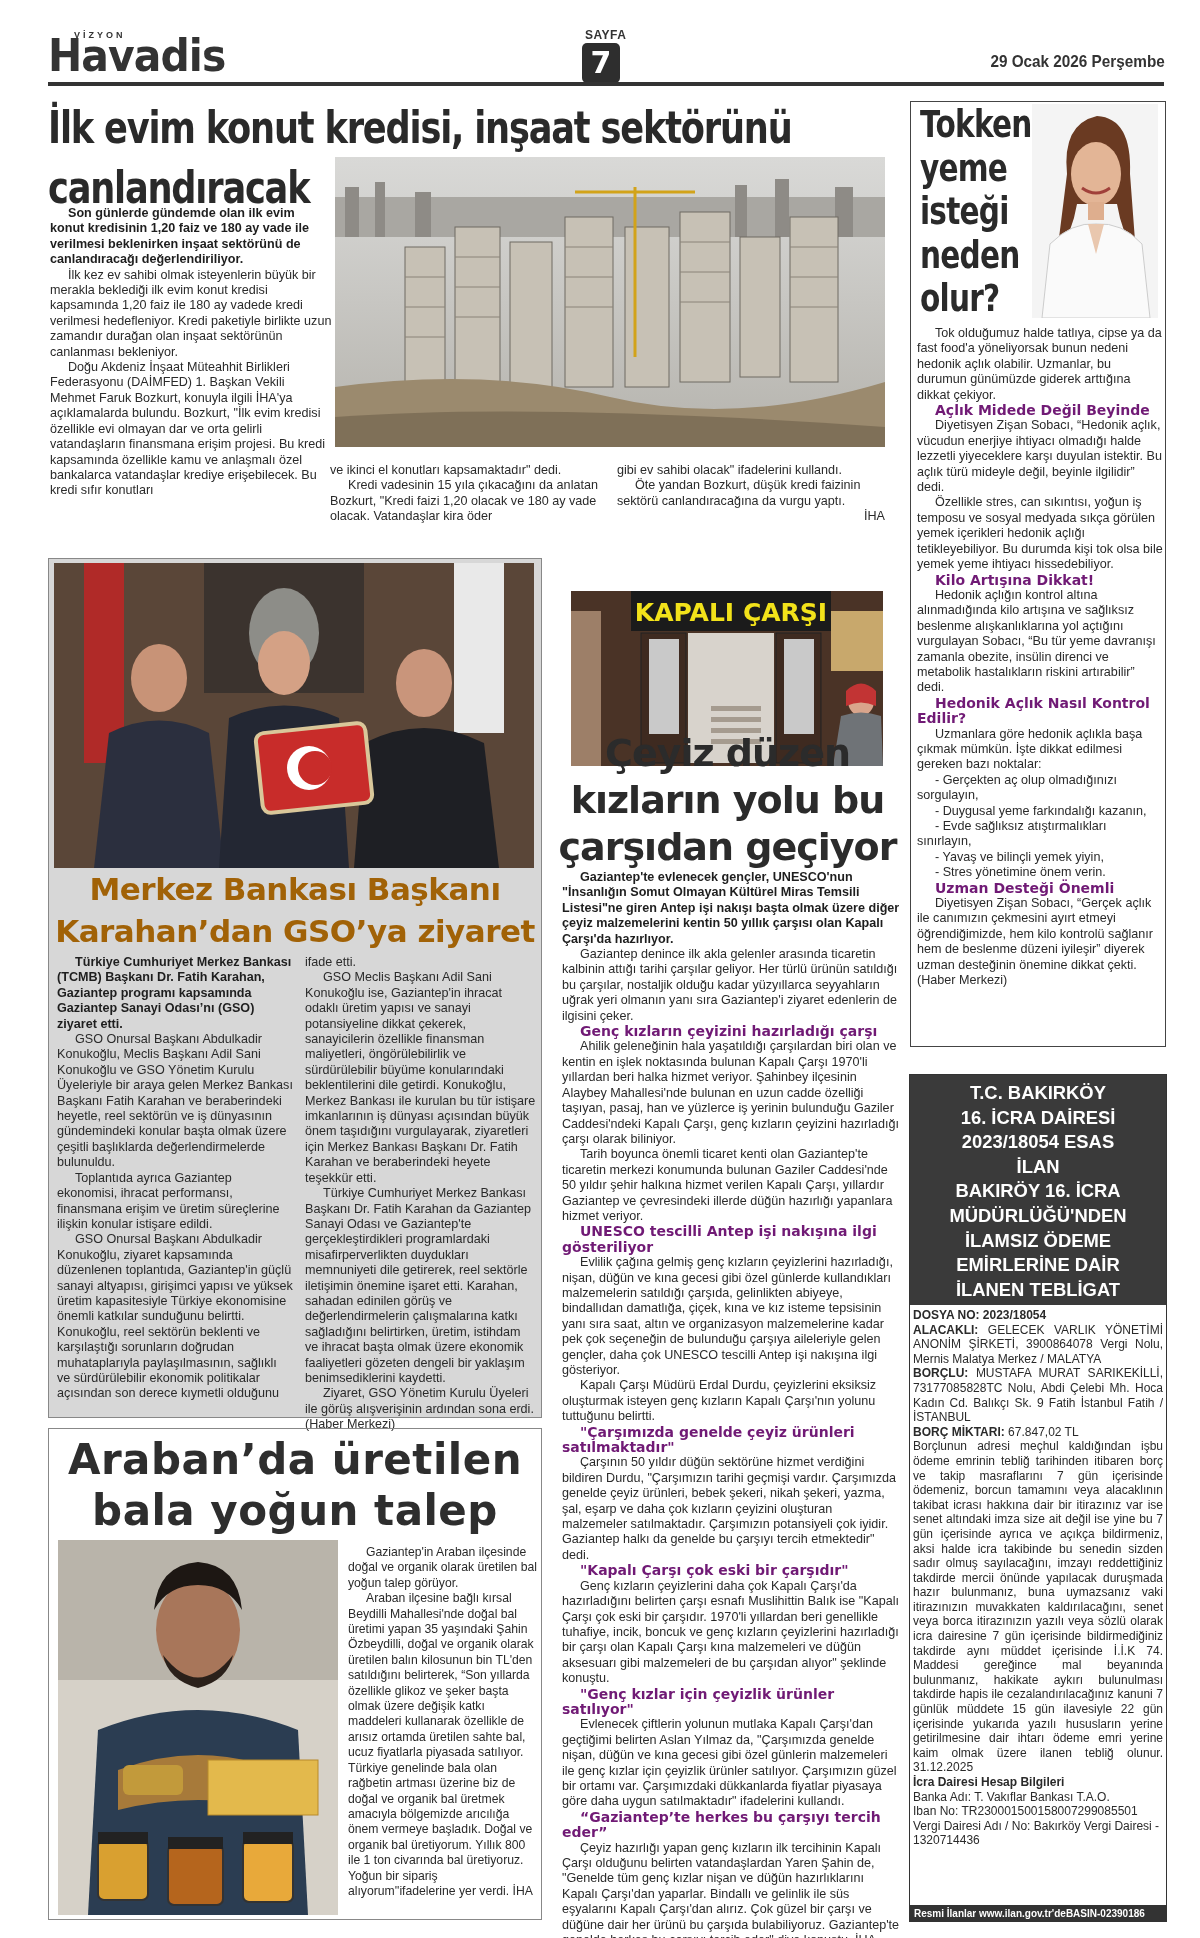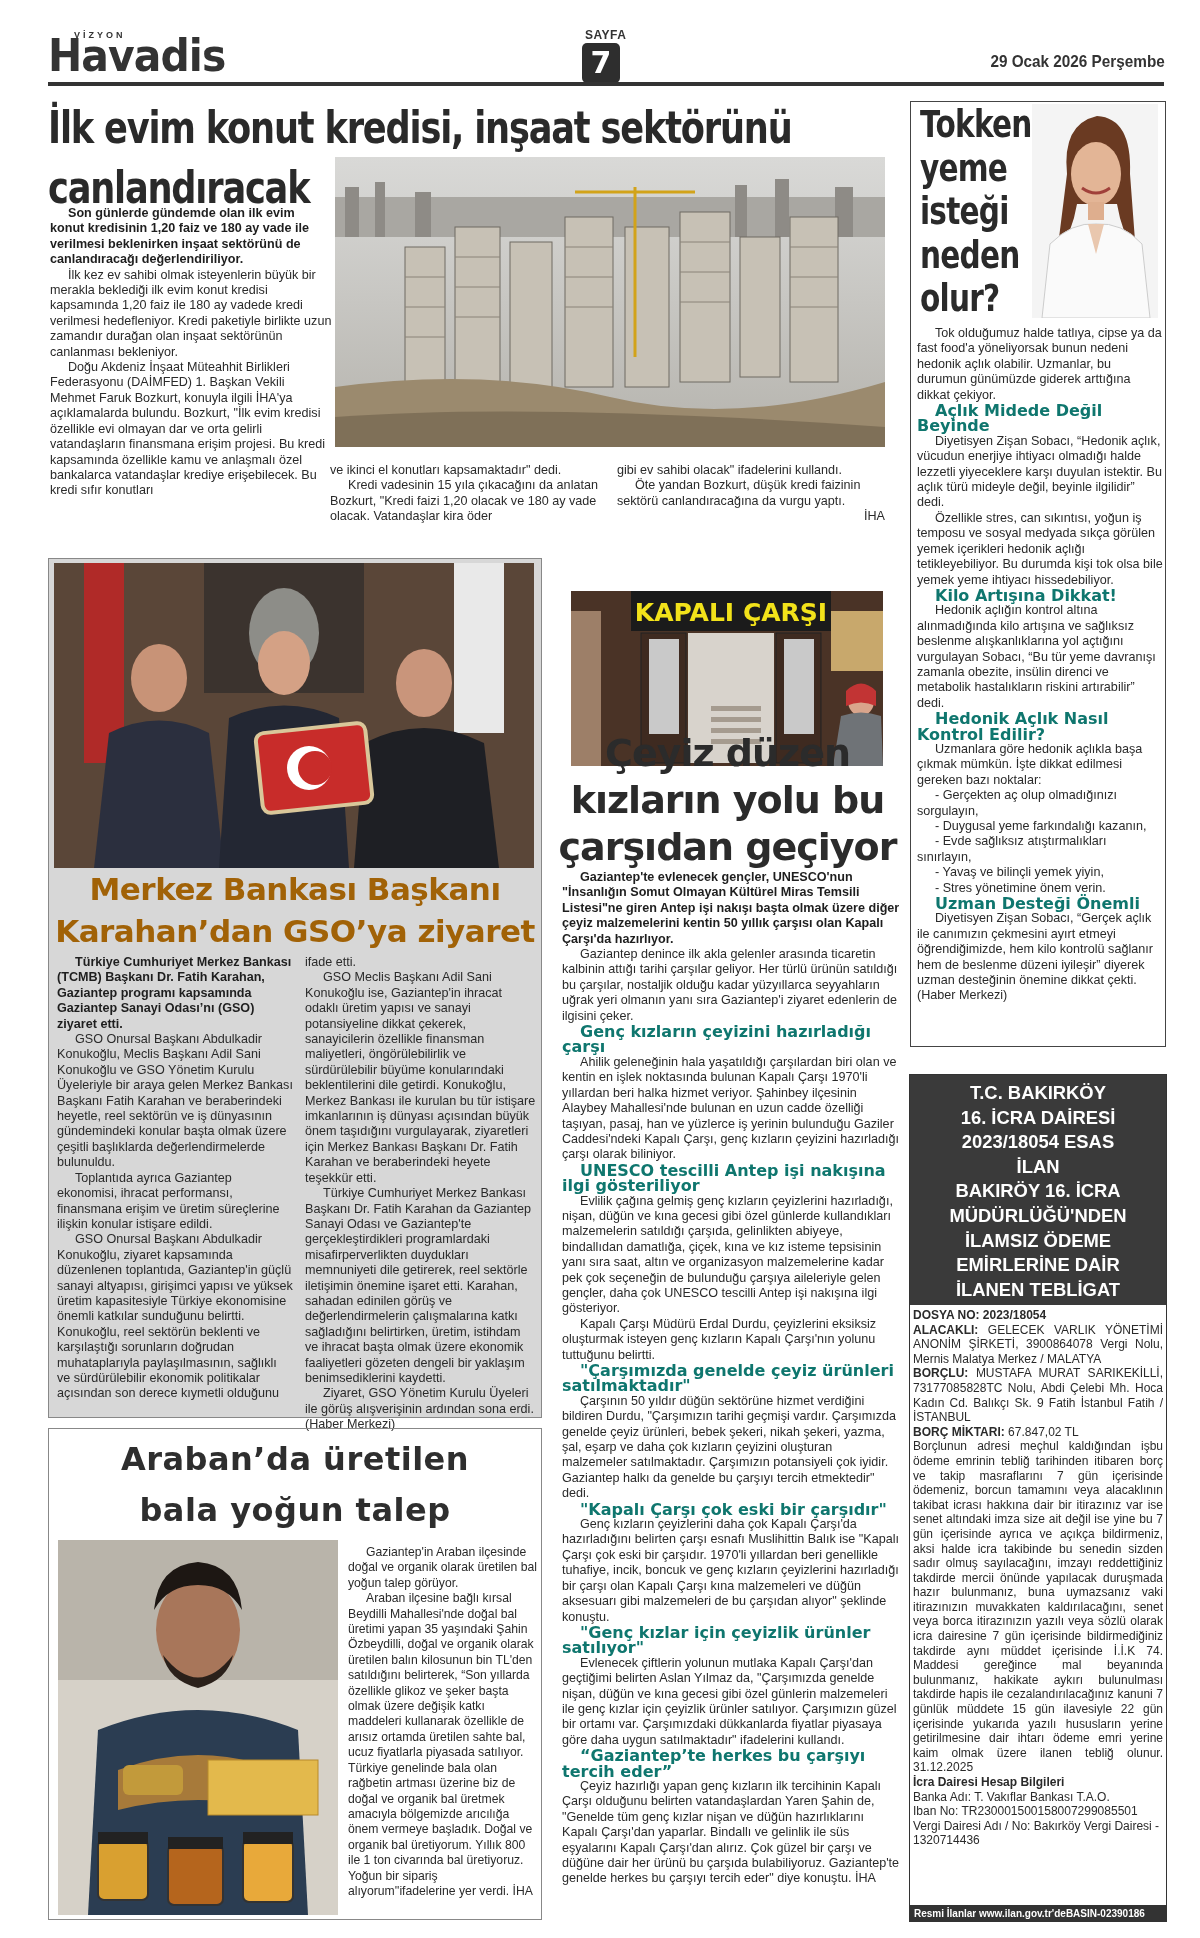--- a/index.html
+++ b/index.html
@@ -2,21 +2,21 @@
 <html><head>
 <meta charset="utf-8">
 <style>
   * { box-sizing: border-box; margin: 0; padding: 0; }
   html, body { width: 1200px; height: 1938px; background: #fff; overflow: hidden; }
   body { position: relative; font-family: "Liberation Sans", sans-serif; color: #222; }
   .abs { position: absolute; }
   .body-text { font-size: 12.6px; line-height: 15.4px; color: #2a2a2a; text-align: left; }
   .body-text p { text-indent: 18px; }
   .body-text p.lead { font-weight: bold; text-indent: 18px; color: #1e1e1e; }
-  .body-text p.sub { font-weight: bold; font-family: "DejaVu Sans", sans-serif; font-size: 16px; text-indent: 18px; color:#0f766e; }
+  .body-text p.sub { font-weight: bold; font-family: "DejaVu Sans", sans-serif; font-size: 14px; text-indent: 18px; color:#701a75; }
   .body-text p.noindent { text-indent: 0; }
   #logo-top { left: 74px; top: 30px; font-size: 9px; letter-spacing: 3px; color:#333; font-weight: bold; }
   #logo-main { left: 48px; top: 30px; font-size: 44px; font-family: "DejaVu Sans", sans-serif; font-weight: bold; color: #333; letter-spacing: -1px; transform: scaleX(0.93); transform-origin: left; }
   #page-label { left: 585px; top: 28px; font-size: 12px; font-weight: bold; letter-spacing: 0.5px; color: #333; }
   #page-badge { left: 582px; top: 43px; width: 38px; height: 40px; background: #2e2e2e; border-radius: 5px; color: #fff; font-size: 30px; font-weight: bold; text-align: center; line-height: 40px; font-family: "DejaVu Sans", sans-serif; }
   #date { right: 35px; top: 52px; font-size: 17px; font-weight: bold; color: #333; transform: scaleX(0.9); transform-origin: right; }
   #mast-rule { left: 48px; top: 82px; width: 1116px; height: 4px; background: #333; }
 
   
   #a1-headline { left: 48px; top: 98px; width: 840px; font-size: 44px; line-height: 60px; color: #2a2a2a; font-family: "DejaVu Sans", sans-serif; font-weight: bold; letter-spacing: -1.5px; transform: scaleX(0.8); transform-origin: left top; white-space: nowrap; }
@@ -49,21 +49,21 @@
   
   #legal-box { left: 909px; top: 1074px; width: 258px; height: 848px; border: 1.5px solid #333; }
   #legal-head { left: 910px; top: 1075px; width: 256px; height: 230px; background: #3a3a3a; color: #fff; text-align: center; font-size: 18.4px; line-height: 24.6px; font-weight: bold; padding-top: 6px; }
   #legal-body { left: 913px; top: 1308px; width: 250px; font-size: 12px; line-height: 14.6px; text-align: justify; }
   #legal-body p { text-indent: 0; }
   #legal-body b { font-weight: bold; }
   #legal-foot { left: 910px; top: 1905px; width: 256px; height: 17px; background: #333; color: #fff; font-size: 10px; font-weight: bold; display: flex; align-items: center; padding: 0 4px; }
 
   
   #ar-box { left: 48px; top: 1428px; width: 494px; height: 492px; border: 1.5px solid #888; }
-  #ar-headline { left: 52px; top: 1434px; width: 486px; text-align: center; font-size: 32px; line-height: 51px; color: #2e2e2e; font-family: "DejaVu Sans", sans-serif; font-weight: bold; letter-spacing: 0.5px; }
+  #ar-headline { left: 52px; top: 1434px; width: 486px; text-align: center; font-size: 42px; line-height: 51px; color: #2e2e2e; font-family: "DejaVu Sans", sans-serif; font-weight: bold; letter-spacing: 0.5px; }
   #ar-photo { left: 58px; top: 1540px; width: 280px; height: 375px; overflow: hidden; background: #cfc7bb; }
   #ar-text { left: 348px; top: 1545px; width: 190px; font-size: 12.2px; line-height: 15.4px; }
 
   svg { display: block; }
 </style>
 </head>
 <body>
 
 <div class="abs" id="logo-main">Havadis</div>
 <div class="abs" id="logo-top">VİZYON</div>
@@ -243,20 +243,21 @@
 <div class="abs" id="kc-headline">
   <div>Çeyiz düzen</div>
   <div>kızların yolu bu</div>
   <div>çarşıdan geçiyor</div>
 </div>
 <div class="abs body-text" id="kc-text">
   <p class="lead">Gaziantep'te evlenecek gençler, UNESCO'nun "İnsanlığın Somut Olmayan Kültürel Miras Temsili Listesi"ne giren Antep işi nakışı başta olmak üzere diğer çeyiz malzemelerini kentin 50 yıllık çarşısı olan Kapalı Çarşı'da hazırlıyor.</p>
   <p>Gaziantep denince ilk akla gelenler arasında ticaretin kalbinin attığı tarihi çarşılar geliyor. Her türlü ürünün satıldığı bu çarşılar, nostaljik olduğu kadar yüzyıllarca seyyahların uğrak yeri olmanın yanı sıra Gaziantep'i ziyaret edenlerin de ilgisini çeker.</p>
   <p class="sub">Genç kızların çeyizini hazırladığı çarşı</p>
   <p>Ahilik geleneğinin hala yaşatıldığı çarşılardan biri olan ve kentin en işlek noktasında bulunan Kapalı Çarşı 1970'li yıllardan beri halka hizmet veriyor. Şahinbey ilçesinin Alaybey Mahallesi'nde bulunan en uzun cadde özelliği taşıyan, pasaj, han ve yüzlerce iş yerinin bulunduğu Gaziler Caddesi'ndeki Kapalı Çarşı, genç kızların çeyizini hazırladığı çarşı olarak biliniyor.</p>
+  <p>Tarih boyunca önemli ticaret kenti olan Gaziantep'te ticaretin merkezi konumunda bulunan Gaziler Caddesi'nde 50 yıldır şehir halkına hizmet verilen Kapalı Çarşı, yıllardır Gaziantep ve çevresindeki illerde düğün hazırlığı yapanlara hizmet veriyor.</p>
   <p class="sub">UNESCO tescilli Antep işi nakışına ilgi gösteriliyor</p>
   <p>Evlilik çağına gelmiş genç kızların çeyizlerini hazırladığı, nişan, düğün ve kına gecesi gibi özel günlerde kullandıkları malzemelerin satıldığı çarşıda, gelinlikten abiyeye, bindallıdan damatlığa, çiçek, kına ve kız isteme tepsisinin yanı sıra saat, altın ve organizasyon malzemelerine kadar pek çok seçeneğin de bulunduğu çarşıya aileleriyle gelen gençler, daha çok UNESCO tescilli Antep işi nakışına ilgi gösteriyor.</p>
   <p>Kapalı Çarşı Müdürü Erdal Durdu, çeyizlerini eksiksiz oluşturmak isteyen genç kızların Kapalı Çarşı'nın yolunu tuttuğunu belirtti.</p>
   <p class="sub">"Çarşımızda genelde çeyiz ürünleri satılmaktadır"</p>
   <p>Çarşının 50 yıldır düğün sektörüne hizmet verdiğini bildiren Durdu, "Çarşımızın tarihi geçmişi vardır. Çarşımızda genelde çeyiz ürünleri, bebek şekeri, nikah şekeri, yazma, şal, eşarp ve daha çok kızların çeyizini oluşturan malzemeler satılmaktadır. Çarşımızın potansiyeli çok iyidir. Gaziantep halkı da genelde bu çarşıyı tercih etmektedir" dedi.</p>
   <p class="sub">"Kapalı Çarşı çok eski bir çarşıdır"</p>
   <p>Genç kızların çeyizlerini daha çok Kapalı Çarşı'da hazırladığını belirten çarşı esnafı Muslihittin Balık ise "Kapalı Çarşı çok eski bir çarşıdır. 1970'li yıllardan beri genellikle tuhafiye, incik, boncuk ve genç kızların çeyizlerini hazırladığı bir çarşı olan Kapalı Çarşı kına malzemeleri ve düğün aksesuarı gibi malzemeleri de bu çarşıdan alıyor" şeklinde konuştu.</p>
   <p class="sub">"Genç kızlar için çeyizlik ürünler satılıyor"</p>
   <p>Evlenecek çiftlerin yolunun mutlaka Kapalı Çarşı'dan geçtiğimi belirten Aslan Yılmaz da, "Çarşımızda genelde nişan, düğün ve kına gecesi gibi özel günlerin malzemeleri ile genç kızlar için çeyizlik ürünler satılıyor. Çarşımızın güzel bir ortamı var. Çarşımızdaki dükkanlarda fiyatlar piyasaya göre daha uygun satılmaktadır" ifadelerini kullandı.</p>
   <p class="sub">“Gaziantep’te herkes bu çarşıyı tercih eder”</p>

